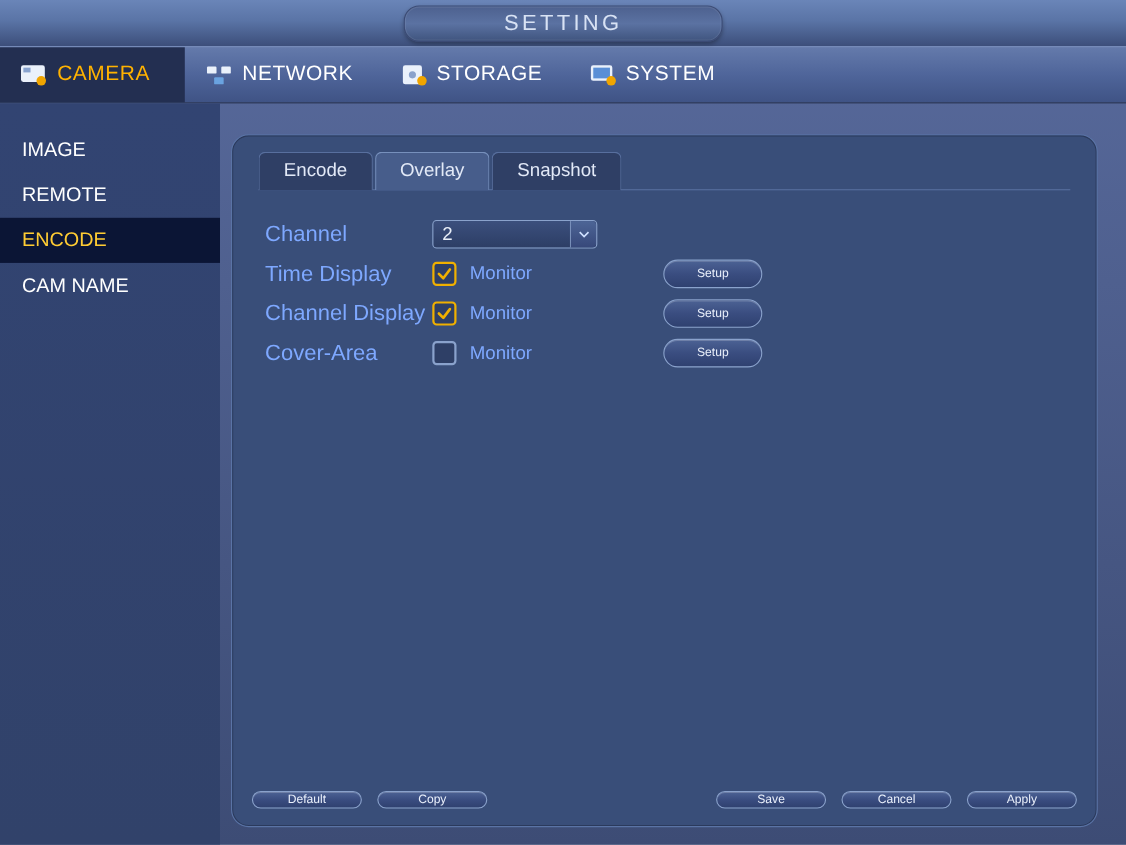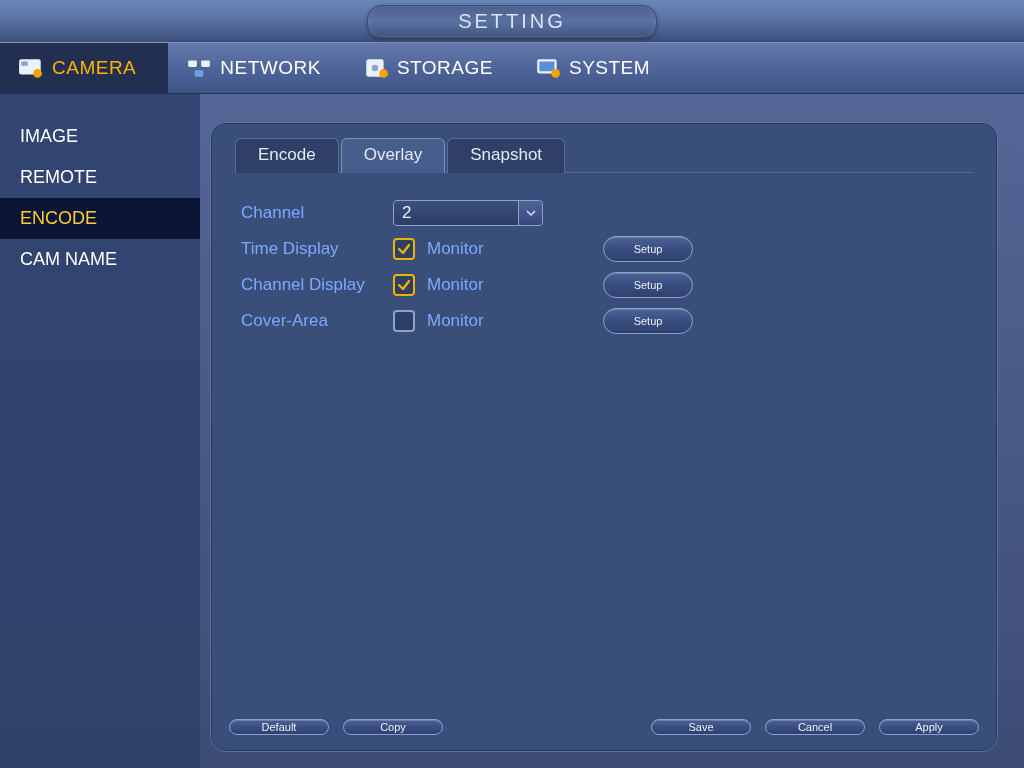--- a/index.html
+++ b/index.html
@@ -135,21 +135,21 @@
     margin-left: 12px;
   }
   .row {
     display: flex;
     align-items: center;
     height: 36px;
   }
   .lbl {
     width: 152px;
     color: #7ea8ff;
-    font-size: 17px;
+    font-size: 20px;
   }
   .cell-check {
     width: 210px;
     display: flex;
     align-items: center;
     gap: 12px;
   }
   .select {
     width: 150px; height: 26px;
     background: linear-gradient(#3b4f7d, #2d3e65);

